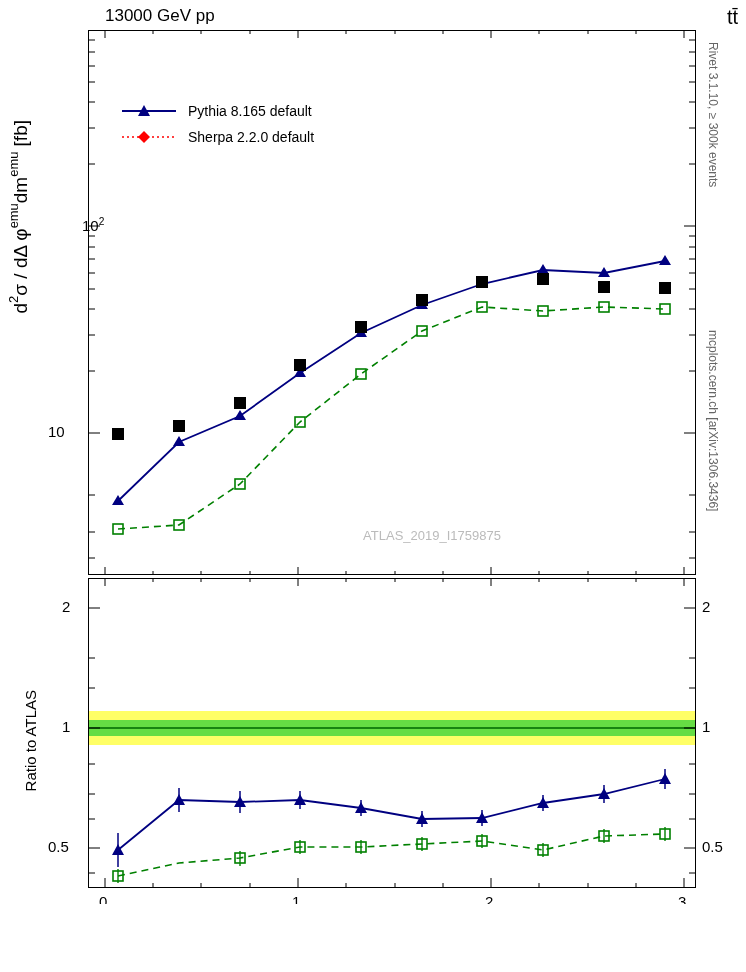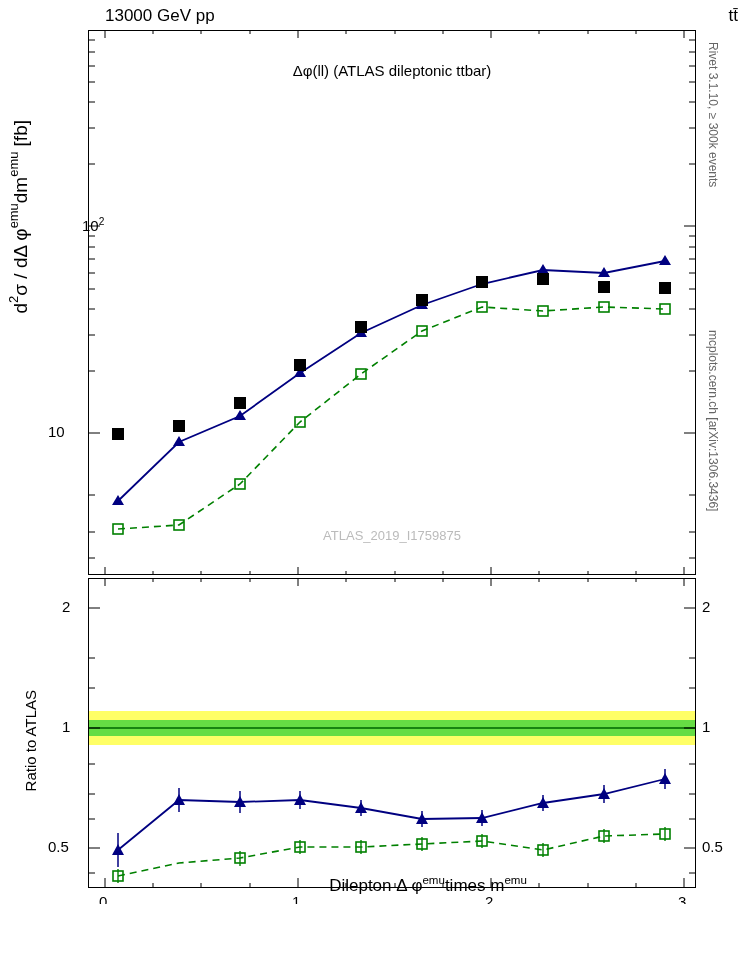--- a/index.html
+++ b/index.html
@@ -3,21 +3,21 @@
 <meta charset="utf-8">
 <style>
   html,body{margin:0;padding:0;background:#ffffff;}
   body{width:746px;height:972px;font-family:"Liberation Sans",sans-serif;color:#000;}
   #root{position:relative;width:746px;height:904px;overflow:hidden;}
 
   .abs{position:absolute;}
 
   
   .hdr-left{left:105px;top:6px;font-size:17px;}
-  .hdr-right{right:8px;top:6px;font-size:17px;}
+  .hdr-right{right:8px;top:6px;font-size:20px;}
 
   .plot-title{left:0;right:0;top:38px;text-align:center;font-size:15px;}
 
   
   .vert{writing-mode:vertical-rl;text-orientation:mixed;font-size:12px;color:#666;}
 
   .legend{left:120px;top:98px;font-size:14px;}
   .legend .row{height:26px;display:flex;align-items:center;}
   .legend .marker{width:60px;height:20px;position:relative;margin-right:8px;}
 
@@ -42,23 +42,20 @@
 
   <div class="abs" style="left:6px;top:120px;height:340px;">
     <div style="writing-mode:vertical-rl;transform:rotate(180deg);font-size:19px;white-space:nowrap;">
       d<sup>2</sup>σ / dΔ φ<sup>emu</sup>dm<sup>emu</sup> [fb]
     </div>
   </div>
   <div class="abs" style="left:22px;top:690px;">
     <div style="writing-mode:vertical-rl;transform:rotate(180deg);font-size:15px;white-space:nowrap;">Ratio to ATLAS</div>
   </div>
 
-  <div class="abs xlabel" style="left:120px;right:10px;bottom:8px;text-align:center;font-size:17px;">
-    Dilepton Δ φ<sup>emu</sup>times m<sup>emu</sup>
-  </div>
 
   <svg class="abs" id="main-svg" width="608" height="545" style="left:88px;top:30px;">
     <rect x="0.5" y="0.5" width="607" height="544" fill="none" stroke="#000" stroke-width="1"></rect>
 
     <g stroke="#000" stroke-width="1">
 
       <line x1="0" y1="403" x2="12" y2="403"></line>
         <line x1="608" y1="403" x2="596" y2="403"></line>
       <line x1="0" y1="196" x2="12" y2="196"></line>
         <line x1="608" y1="196" x2="596" y2="196"></line>
@@ -168,25 +165,42 @@
       <rect x="388" y="246" width="12" height="12"></rect>
         <rect x="449" y="243" width="12" height="12"></rect>
       <rect x="510" y="251" width="12" height="12"></rect>
         <rect x="571" y="252" width="12" height="12"></rect>
     </g>
   </svg>
 
   <div class="abs ticklabel" style="left:48px;top:423px;">10</div>
   <div class="abs" style="left:38px;top:216px;font-size:15px;margin-left:44px;">10<sup>2</sup></div>
 
-  <div class="abs plot-title" style="left:88px;width:608px;top:62px;">Δφ(ll) (ATLAS dileptonic ttbar)</div>
-
-  <div class="abs watermark" style="left:88px;width:608px;top:528px;">ATLAS_2019_I1759875</div>
+
+  <div class="abs watermark" style="left:88px;width:608px;top:528px;padding-left:40px;">ATLAS_2019_I1759875</div>
 
   <div class="abs legend">
+    <div class="row">
+      <span class="marker">
+        <svg width="60" height="20">
+          <line x1="2" y1="10" x2="56" y2="10" stroke="#000080" stroke-width="1.8"></line>
+          <polygon points="24,4 30,15 18,15" fill="#000080"></polygon>
+        </svg>
+      </span>
+      <span>Pythia 8.165 default</span>
+    </div>
+    <div class="row">
+      <span class="marker">
+        <svg width="60" height="20">
+          <line x1="2" y1="10" x2="56" y2="10" stroke="#ff0000" stroke-width="1.4" stroke-dasharray="2,3"></line>
+          <polygon points="24,4 30,10 24,16 18,10" fill="#ff0000"></polygon>
+        </svg>
+      </span>
+      <span>Sherpa 2.2.0 default</span>
+    </div>
   </div>
 
   <svg class="abs" id="ratio-svg" width="608" height="310" style="left:88px;top:578px;">
     <rect x="0.5" y="0.5" width="607" height="309" fill="none" stroke="#000" stroke-width="1"></rect>
 
     <rect x="1" y="133" width="606" height="34" fill="#ffff66"></rect>
     <rect x="1" y="142" width="606" height="16" fill="#66dd44"></rect>
     <line x1="1" y1="150" x2="607" y2="150" stroke="#006600" stroke-width="1.4"></line>
 
     <g stroke="#000" stroke-width="1">

